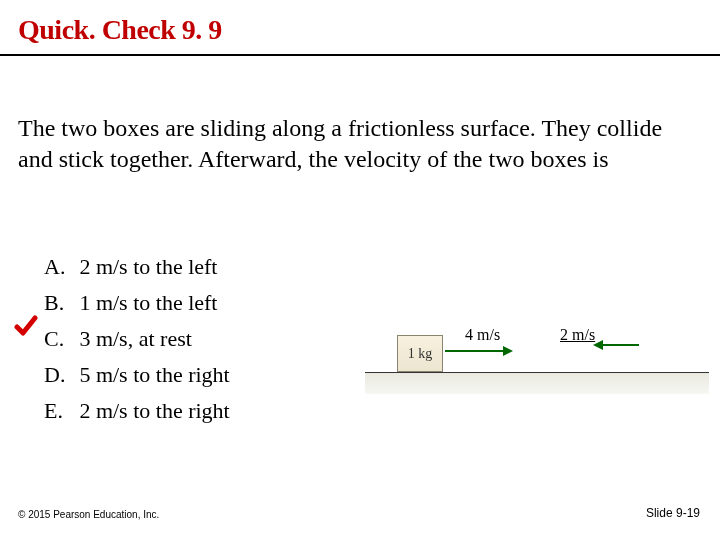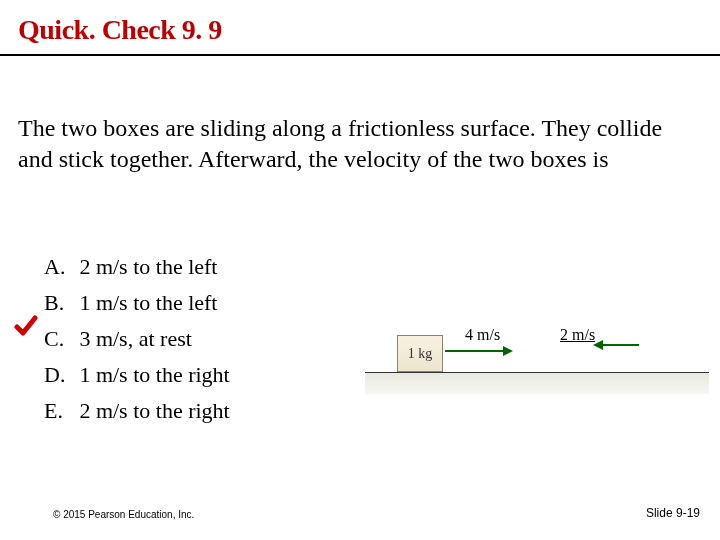--- a/index.html
+++ b/index.html
@@ -16,21 +16,21 @@
   .figure { position: absolute; top: 274px; left: 365px; width: 344px; height: 120px; }
   .ground-shade { position: absolute; bottom: 0; left: 0; width: 344px; height: 22px; background: linear-gradient(#e9e9e0, #f7f7f3); border-top: 1.5px solid #333; }
   .box { position: absolute; background: linear-gradient(#f7f1df, #ece5d0); border: 1px solid #8a846f; display: flex; align-items: center; justify-content: center; font-family: Liberation Serif, serif; font-size: 14px; color: #333; }
   .box1 { width: 46px; height: 37px; left: 32px; bottom: 22px; }
   .box2 { width: 60px; height: 50px; left: 276px; bottom: 22px; }
   .arrow { position: absolute; display: flex; align-items: center; }
   .arrow-shaft { height: 2px; background: #006600; }
   .arrow-head-right { width: 0; height: 0; border-top: 5px solid transparent; border-bottom: 5px solid transparent; border-left: 10px solid #006600; }
   .arrow-head-left { width: 0; height: 0; border-top: 5px solid transparent; border-bottom: 5px solid transparent; border-right: 10px solid #006600; }
   .vel-label { position: absolute; font-size: 16px; font-family: "Times New Roman", serif; }
-  .copyright { position: absolute; bottom: 20px; left: 18px; font-family: Arial, sans-serif; font-size: 10px; color: #000; margin-left: 35px; }
+  .copyright { position: absolute; bottom: 20px; left: 18px; font-family: Arial, sans-serif; font-size: 10px; color: #000; }
   .slidenum { position: absolute; bottom: 20px; right: 20px; font-family: Liberation Sans, sans-serif; font-size: 12px; }
 </style>
 </head>
 <body>
 
 <div class="slide">
 
   <div class="title">Quick. Check 9. 9</div>
   <div class="rule"></div>
 
@@ -45,21 +45,21 @@
     <tr>
           <td class="letter">B.</td>
           <td class="text">1 m/s to the left</td>
         </tr>
     <tr>
           <td class="letter">C.</td>
           <td class="text">3 m/s, at rest</td>
         </tr>
     <tr>
           <td class="letter">D.</td>
-          <td class="text">1 m/s to the right</td>
+          <td class="text">5 m/s to the right</td>
         </tr>
     <tr>
           <td class="letter">E.</td>
           <td class="text">2 m/s to the right</td>
         </tr>
   </tbody>
     </table>
 
   <div class="check">
     <svg viewBox="0 0 24 24">

